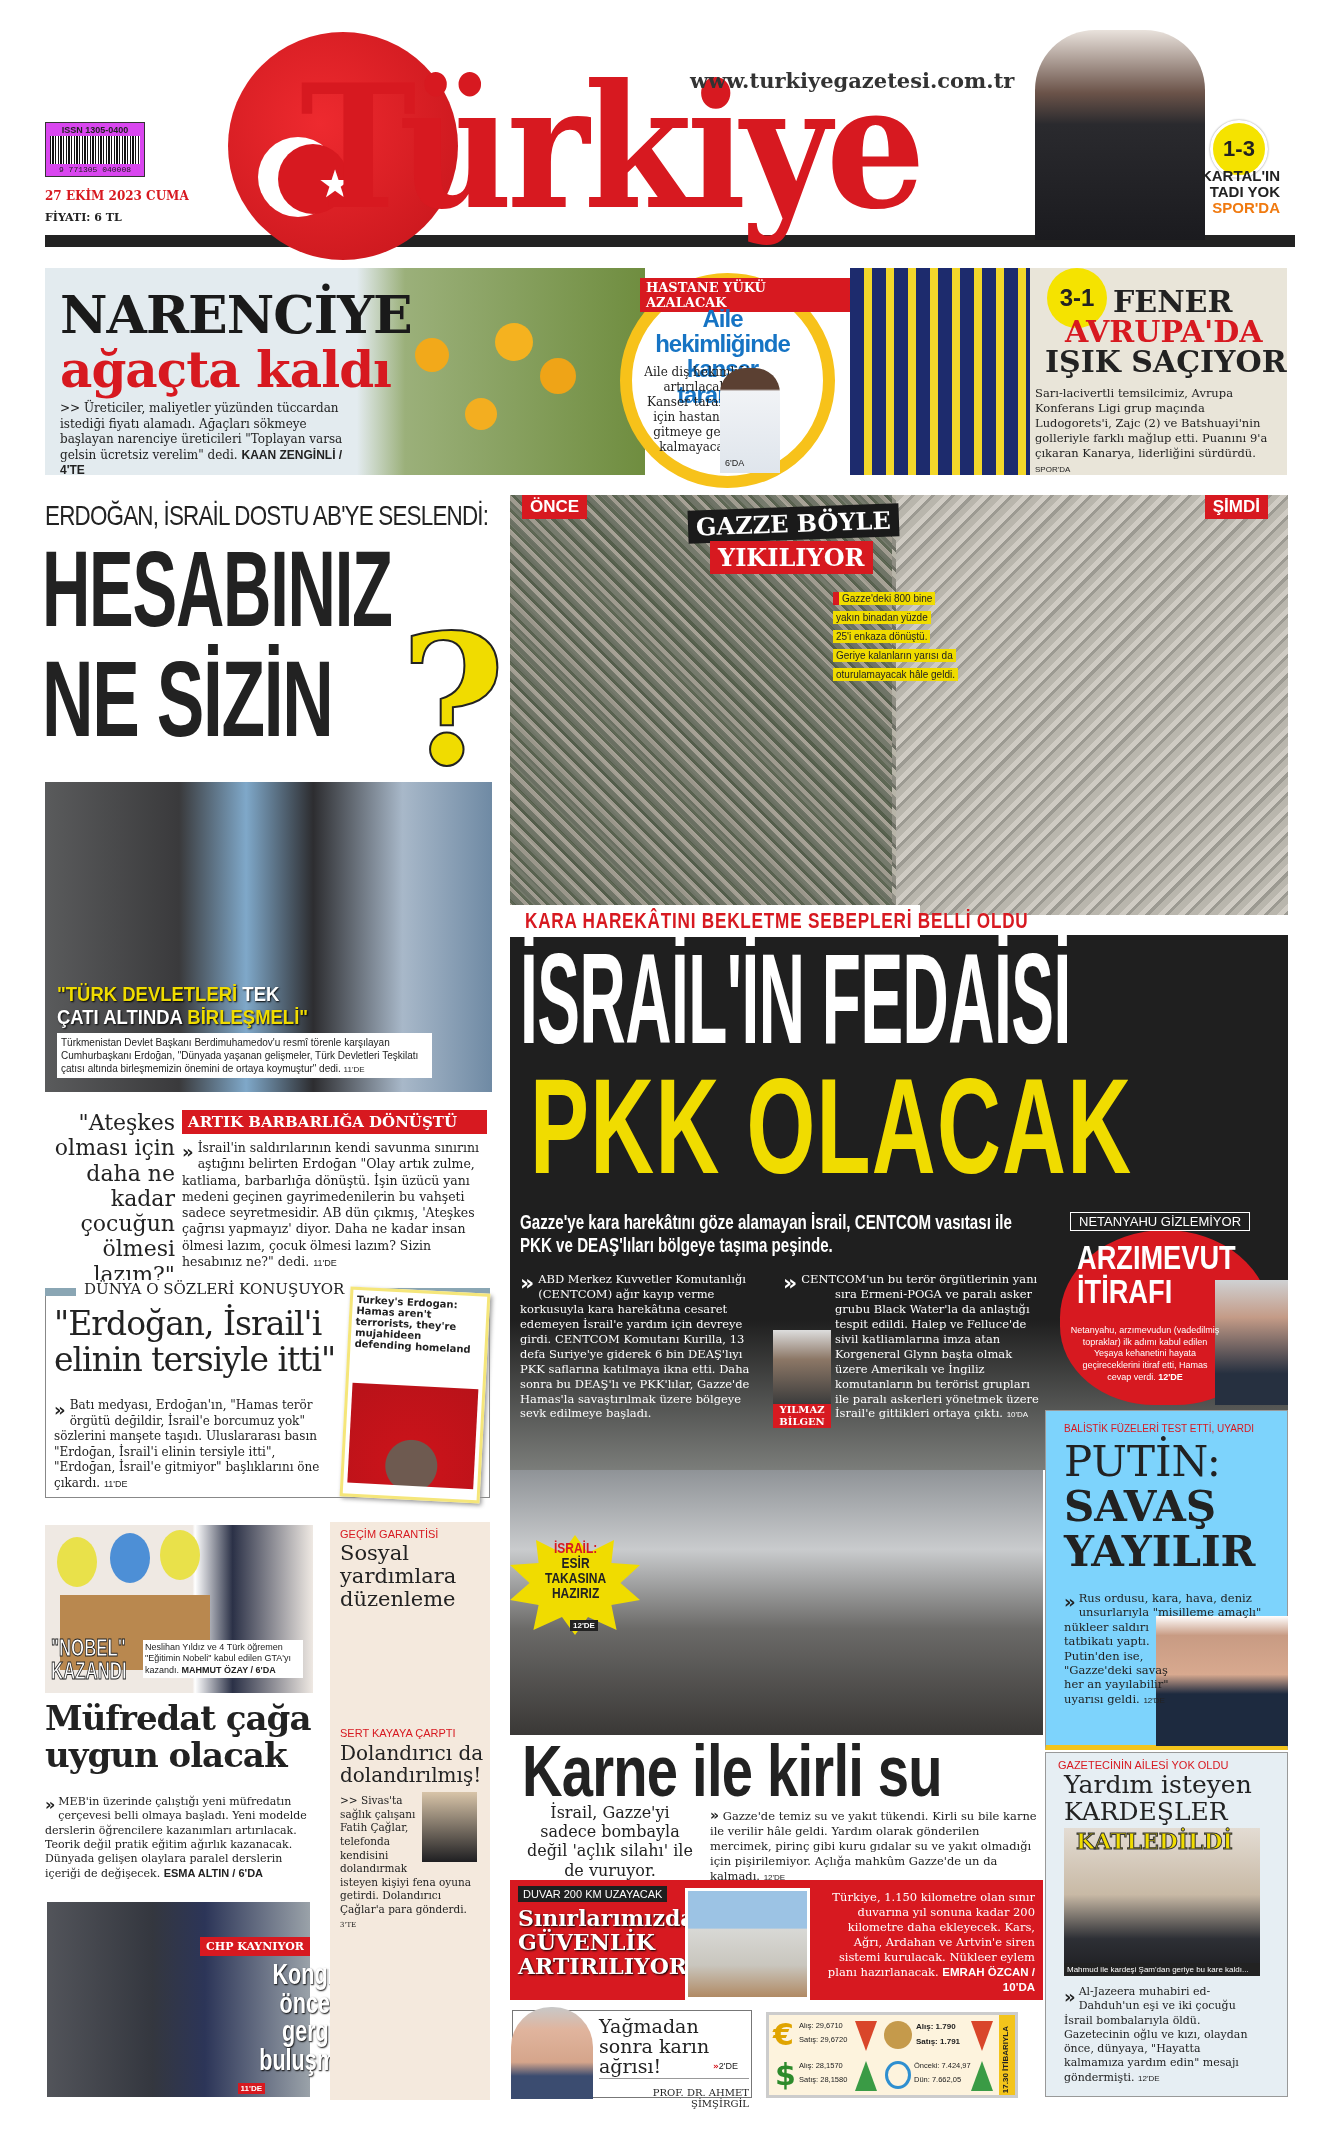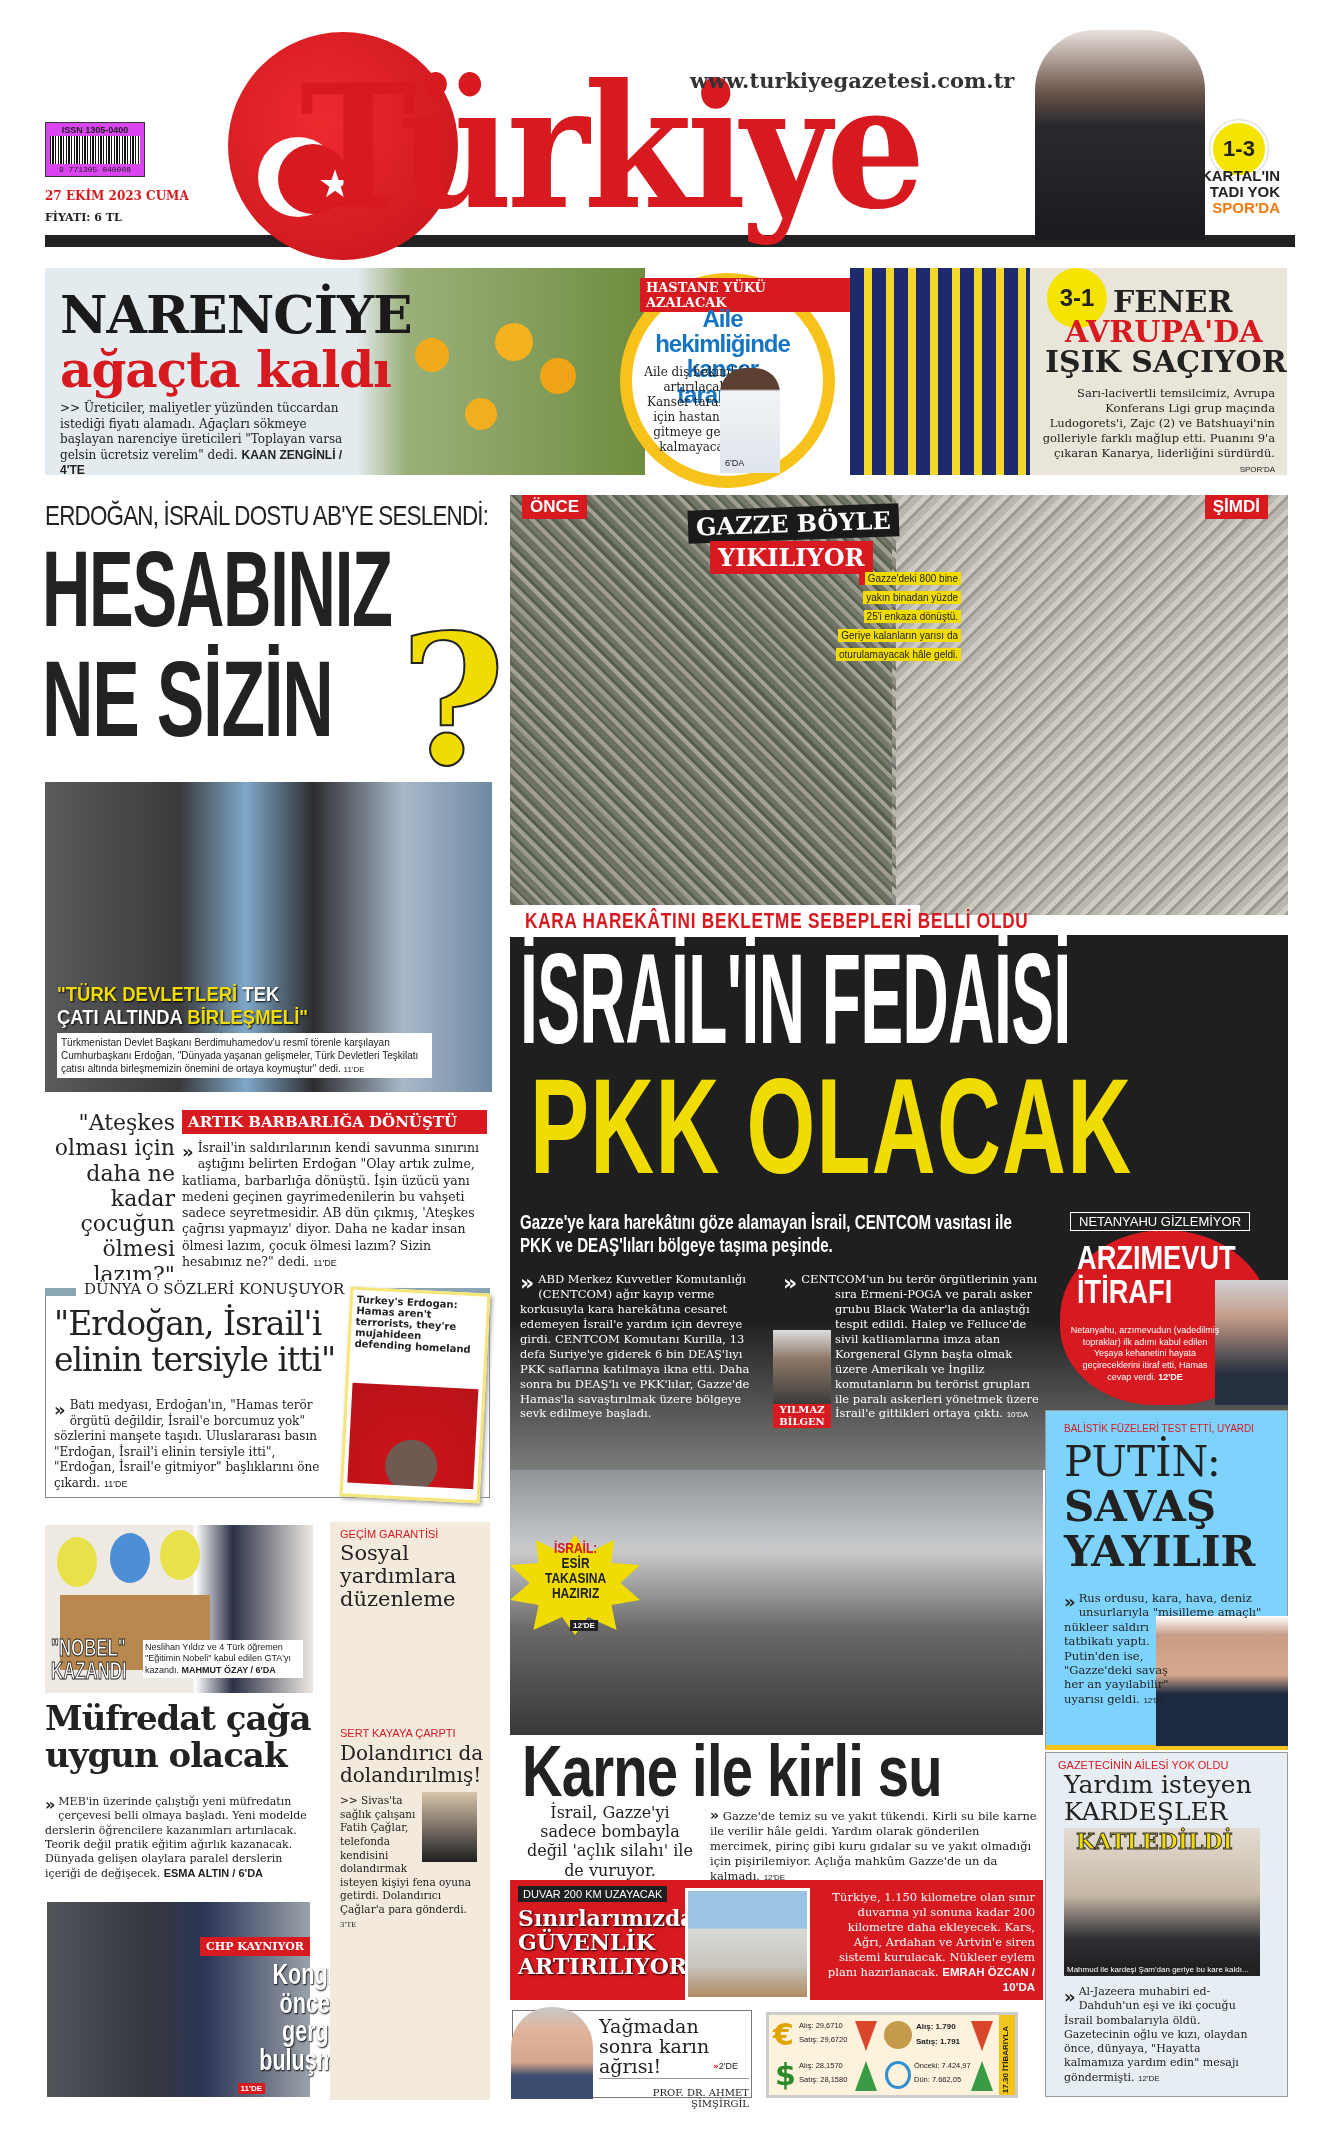--- a/index.html
+++ b/index.html
@@ -62,21 +62,21 @@
 </div>
 
 <div class="abs" style="left:855px;top:268px;width:432px;height:207px;background:#e9e5d9">
   <div class="abs photo" style="left:-5px;top:0;width:180px;height:207px;background:repeating-linear-gradient(90deg,#1d2b6d 0 14px,#f3d72a 14px 22px)"></div>
   <div class="abs" style="left:192px;top:0;width:60px;height:60px;border-radius:50%;background:#f5e300;display:flex;align-items:center;justify-content:center">
     <span style="font:bold 24px 'Liberation Sans',sans-serif">3-1</span>
   </div>
   <div class="abs" style="left:258px;top:16px;font:bold 30px 'DejaVu Serif',serif">FENER</div>
   <div class="abs" style="left:210px;top:46px;font:bold 30px 'DejaVu Serif',serif;color:#d71920">AVRUPA'DA</div>
   <div class="abs" style="left:190px;top:76px;font:bold 30px 'DejaVu Serif',serif">IŞIK SAÇIYOR</div>
-  <div class="abs" style="left:180px;top:118px;width:240px;text-align:right;font:11.5px 'DejaVu Serif',serif;line-height:1.3">
+  <div class="abs" style="left:180px;top:118px;width:240px;text-align:left;font:11.5px 'DejaVu Serif',serif;line-height:1.3">
     <span>Sarı-lacivertli temsilcimiz, Avrupa Konferans Ligi grup maçında Ludogorets'i, Zajc (2) ve Batshuayi'nin golleriyle farklı mağlup etti. Puanını 9'a çıkaran Kanarya, liderliğini sürdürdü.</span>
     <span style="font:8px 'Liberation Sans',sans-serif">SPOR'DA</span>
   </div>
 </div>
 
 <div class="abs" style="left:45px;top:500px;font:28px 'Liberation Sans',sans-serif;transform:scaleX(0.8);transform-origin:left top;white-space:nowrap;letter-spacing:-1px">ERDOĞAN, İSRAİL DOSTU AB'YE SESLENDİ:</div>
 <div class="abs cond" style="left:42px;top:535px;font-size:108px;line-height:1;transform:scaleX(0.62);white-space:nowrap;letter-spacing:-2px">HESABINIZ</div>
 <div class="abs cond" style="left:42px;top:645px;font-size:108px;line-height:1;transform:scaleX(0.66);white-space:nowrap;letter-spacing:-2px">NE SİZİN</div>
 <div class="abs" style="left:400px;top:610px;font:bold 180px 'DejaVu Serif',serif;color:#f0dc00;-webkit-text-stroke:2px #222;line-height:1">?</div>
 
@@ -154,21 +154,21 @@
   </div>
 </div>
 
 <div class="abs" style="left:510px;top:495px;width:778px;height:420px;background:repeating-linear-gradient(45deg,#8e8d83 0 6px,#b7b4a8 6px 11px,#6d6f64 11px 14px)">
   <div class="abs" style="left:0;top:0;width:382px;height:420px;background:repeating-linear-gradient(45deg,#6a7062 0 5px,#a39e92 5px 9px,#4f5a46 9px 12px);opacity:.85"></div>
   <div class="abs" style="left:386px;top:0;width:392px;height:420px;background:repeating-linear-gradient(135deg,#b9b6ad 0 6px,#cfcbc3 6px 11px,#9c9a92 11px 14px)"></div>
   <div class="abs" style="left:12px;top:0;background:#d71920;color:#fff;font:bold 17px 'Liberation Sans',sans-serif;padding:2px 8px">ÖNCE</div>
   <div class="abs" style="right:20px;top:0;background:#d71920;color:#fff;font:bold 17px 'Liberation Sans',sans-serif;padding:2px 8px">ŞİMDİ</div>
   <div class="abs" style="left:178px;top:12px;background:#1a1a1a;color:#fff;font:bold 24px 'DejaVu Serif',serif;padding:2px 8px;transform:rotate(-2deg)">GAZZE BÖYLE</div>
   <div class="abs" style="left:200px;top:46px;background:#d71920;color:#fff;font:bold 24px 'DejaVu Serif',serif;padding:2px 8px">YIKILIYOR</div>
-  <div class="abs" style="left:322px;top:72px;width:130px;text-align:right">
+  <div class="abs" style="left:322px;top:92px;width:130px;text-align:left">
     <div style="display:inline-block;background:#f0dc00;font:10px 'Liberation Sans',sans-serif;padding:1px 3px;margin:1px;border-left:6px solid #d71920">Gazze'deki 800 bine</div>
     <div style="display:inline-block;background:#f0dc00;font:10px 'Liberation Sans',sans-serif;padding:1px 3px;margin:1px">yakın binadan yüzde</div>
     <div style="display:inline-block;background:#f0dc00;font:10px 'Liberation Sans',sans-serif;padding:1px 3px;margin:1px">25'i enkaza dönüştü.</div>
     <div style="display:inline-block;background:#f0dc00;font:10px 'Liberation Sans',sans-serif;padding:1px 3px;margin:1px">Geriye kalanların yarısı da</div>
     <div style="display:inline-block;background:#f0dc00;font:10px 'Liberation Sans',sans-serif;padding:1px 3px;margin:1px">oturulamayacak hâle geldi.</div>
   </div>
 </div>
 
 <div class="abs" style="left:510px;top:935px;width:778px;height:535px;background:linear-gradient(180deg,#1f1f1f 0,#1f1f1f 72%,#7b7d7a 100%)"></div>
 <div class="abs" style="left:510px;top:905px;width:410px;height:32px;background:#fff"></div>

